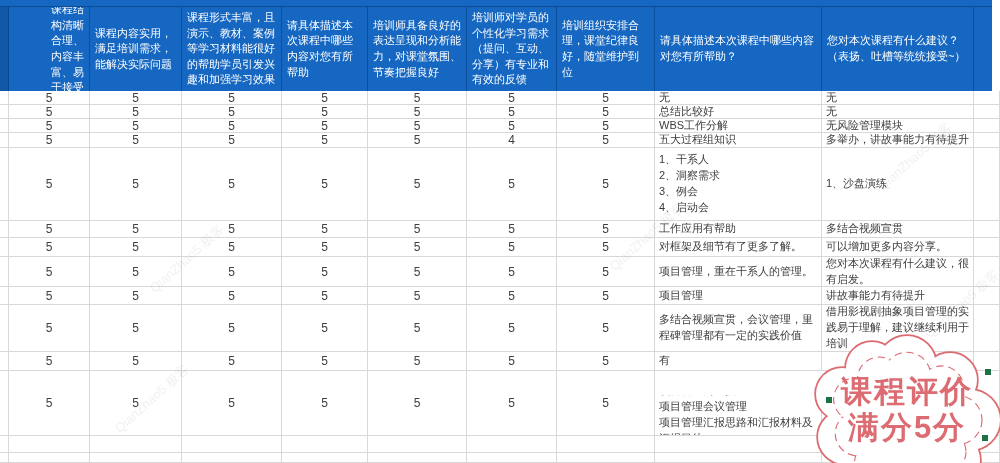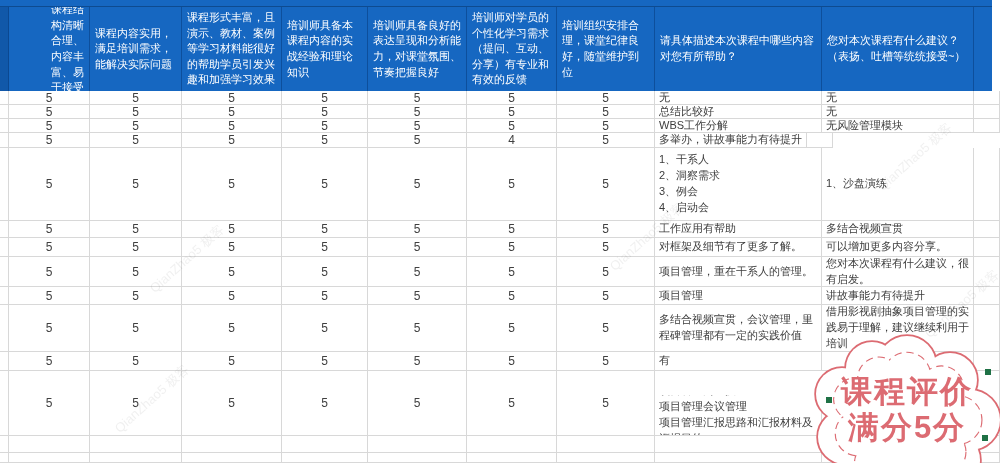--- a/index.html
+++ b/index.html
@@ -28,21 +28,21 @@
 <body>
 
 <div class="screen">
   <div class="sliver"></div>
   <div class="grid" id="grid">
       <div class="row hrow">
         <div class="cell hcell cola" style="width: 9px;"></div>
         <div class="cell hcell" style="width: 81px; padding-left: 42px;">课程结构清晰合理、内容丰富、易于接受</div>
         <div class="cell hcell" style="width: 92px;">课程内容实用，满足培训需求，能解决实际问题</div>
         <div class="cell hcell" style="width: 100px;">课程形式丰富，且演示、教材、案例等学习材料能很好的帮助学员引发兴趣和加强学习效果</div>
-        <div class="cell hcell" style="width: 86px;">培训师具备本课程内容的实战经验和理论知识</div>
+        <div class="cell hcell" style="width: 86px;">请具体描述本次课程中哪些内容对您有所帮助</div>
         <div class="cell hcell" style="width: 99px;">培训师具备良好的表达呈现和分析能力，对课堂氛围、节奏把握良好</div>
         <div class="cell hcell" style="width: 90px;">培训师对学员的个性化学习需求（提问、互动、分享）有专业和有效的反馈</div>
         <div class="cell hcell" style="width: 98px;">培训组织安排合理，课堂纪律良好，随堂维护到位</div>
         <div class="cell hcell" style="width: 167px;">请具体描述本次课程中哪些内容对您有所帮助？</div>
         <div class="cell hcell" style="width: 152px;">您对本次课程有什么建议？
 （表扬、吐槽等统统接受~）</div>
         <div class="cell hcell" style="width: 26px;"></div>
       </div>
       <div class="row" style="height: 14px;">
         <div class="cell bcell" style="width: 9px;"></div>
@@ -85,20 +85,21 @@
       </div>
       <div class="row" style="height: 15px;">
         <div class="cell bcell" style="width: 9px;"></div>
         <div class="cell bcell num" style="width: 81px;">5</div>
         <div class="cell bcell num" style="width: 92px;">5</div>
         <div class="cell bcell num" style="width: 100px;">5</div>
         <div class="cell bcell num" style="width: 86px;">5</div>
         <div class="cell bcell num" style="width: 99px;">5</div>
         <div class="cell bcell num" style="width: 90px;">4</div>
         <div class="cell bcell num" style="width: 98px;">5</div>
+        <div class="cell bcell txt" style="width: 167px;">五大过程组知识</div>
         <div class="cell bcell txt" style="width: 152px;">多举办，讲故事能力有待提升</div>
         <div class="cell bcell" style="width: 26px;"></div>
       </div>
       <div class="row" style="height: 73px;">
         <div class="cell bcell" style="width: 9px;"></div>
         <div class="cell bcell num" style="width: 81px;">5</div>
         <div class="cell bcell num" style="width: 92px;">5</div>
         <div class="cell bcell num" style="width: 100px;">5</div>
         <div class="cell bcell num" style="width: 86px;">5</div>
         <div class="cell bcell num" style="width: 99px;">5</div>

